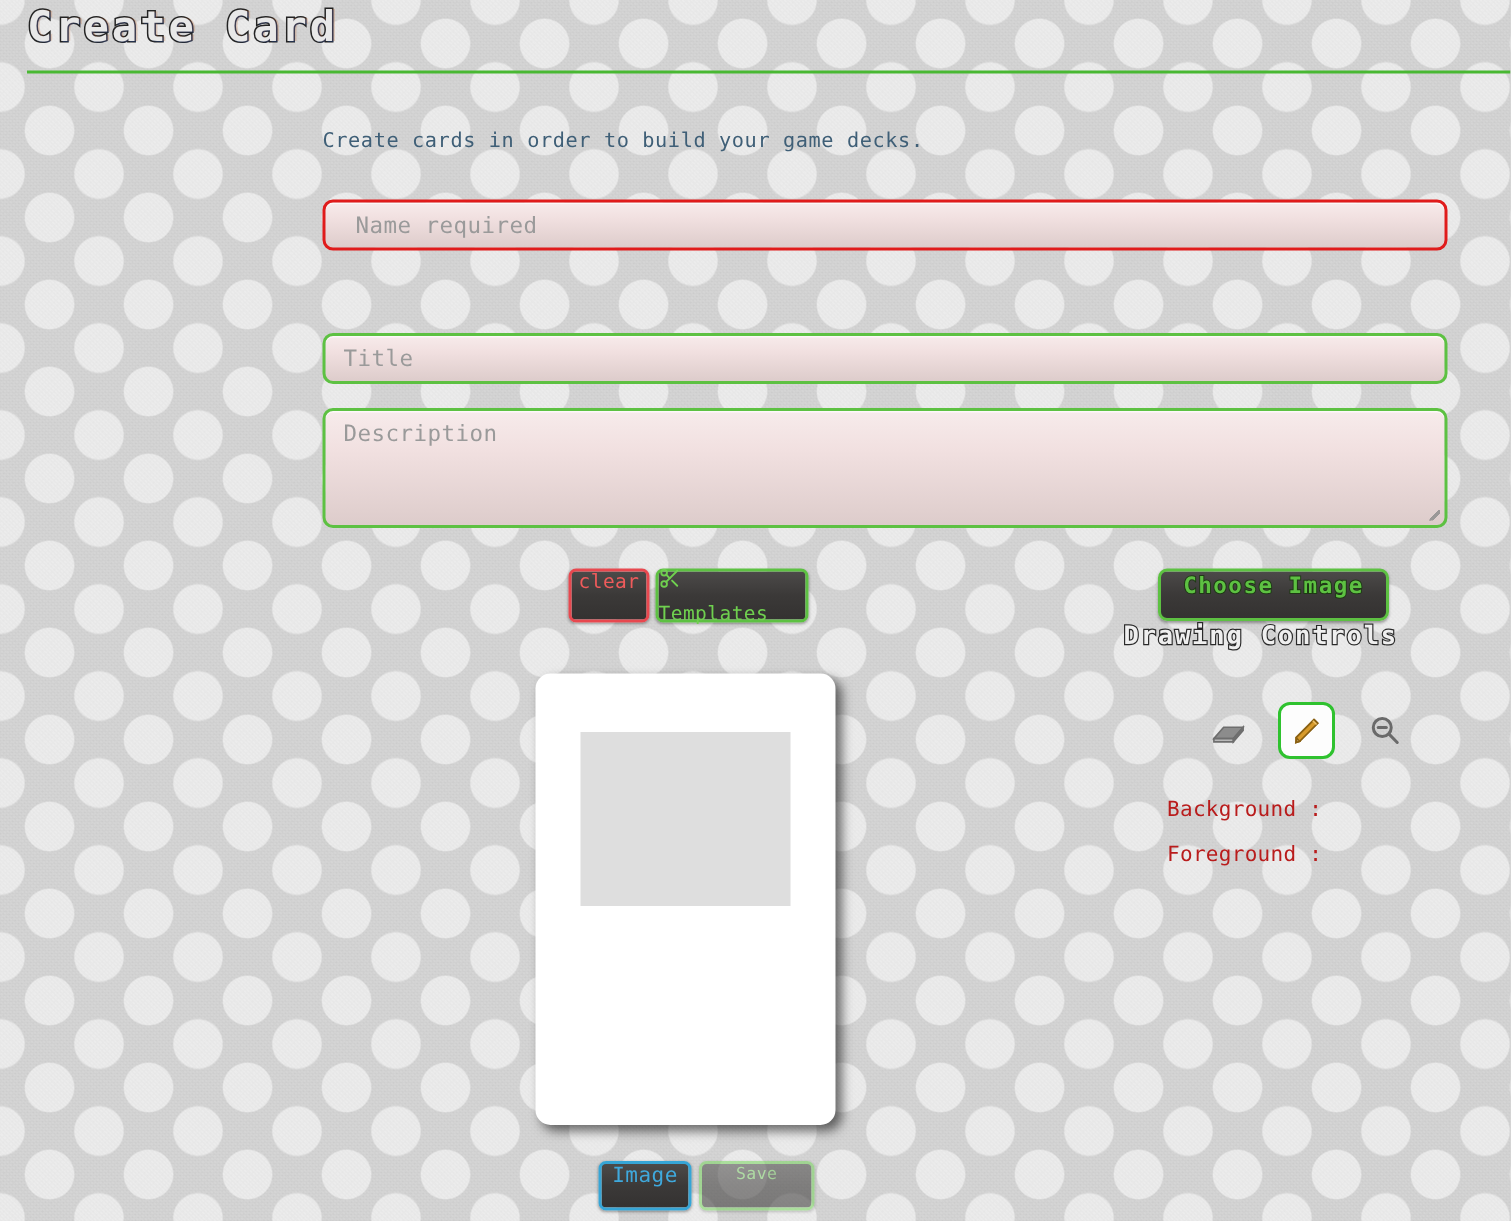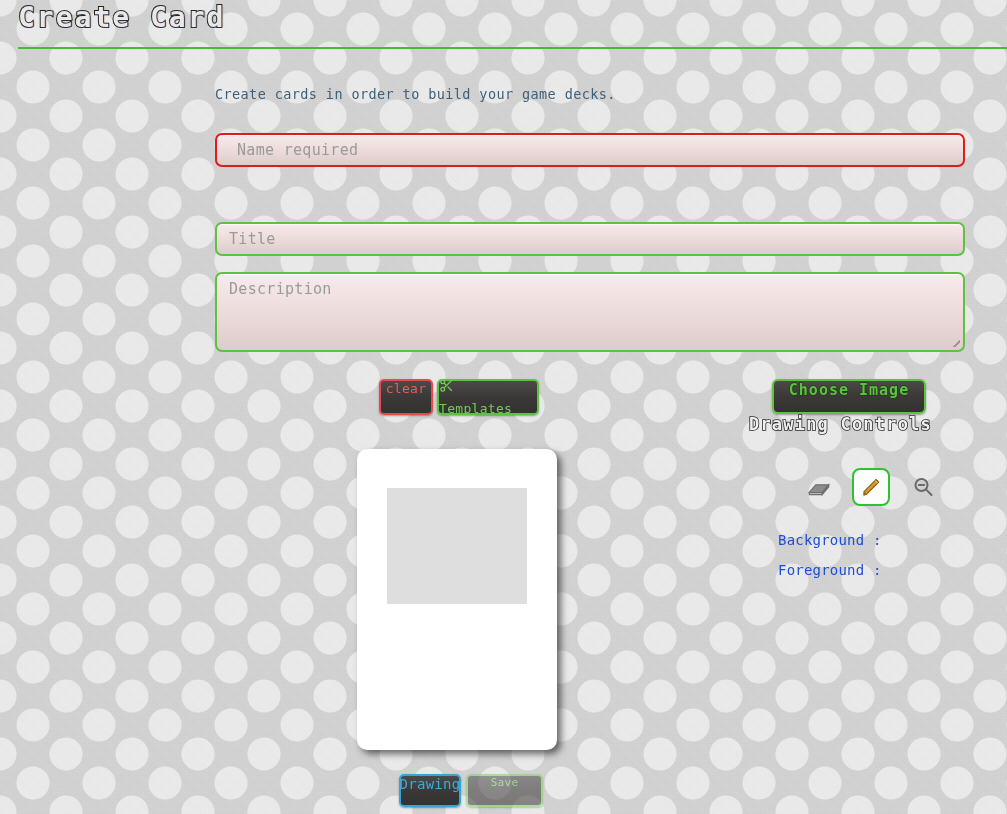--- a/index.html
+++ b/index.html
@@ -170,21 +170,21 @@
   }
   .tool.selected {
     border-color: #2fc22f;
     background: #fdfdfd;
   }
 
   
   .color-rows { position: absolute; left: 778px; top: 525px; }
   .color-row { display: flex; align-items: center; height: 30px; }
   .color-row .lbl {
-    font-size: 14px; color: #1d4ed8;
+    font-size: 14px; color: #b91c1c;
     letter-spacing: .2px;
     width: 90px; 
     padding-right: 7px;
     white-space: nowrap;
   }
 
   
   #card-preview {
     position: absolute;
     left: 357px; top: 449px;
@@ -297,17 +297,17 @@
     <span class="lbl">Foreground :</span>
   </div>
 
 </div>
 
 <div id="card-preview" style="background: rgb(255, 255, 255);">
   <div id="card-image-placeholder" style="background: rgb(222, 222, 222);"></div>
 </div>
 
 <div class="dk-btn" id="btn-cancel">
-  <span>Drawing</span>
+  <span>Image</span>
 </div>
 <div class="dk-btn" id="btn-save">
   <span>Save</span>
 </div>
 
 </body></html>

